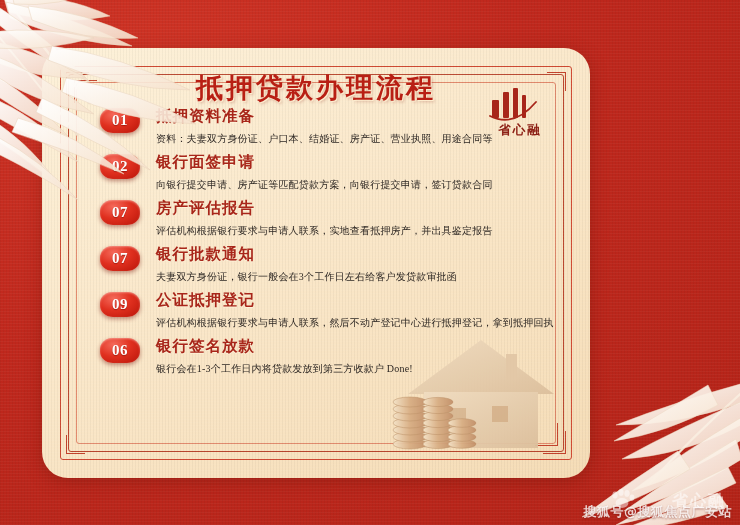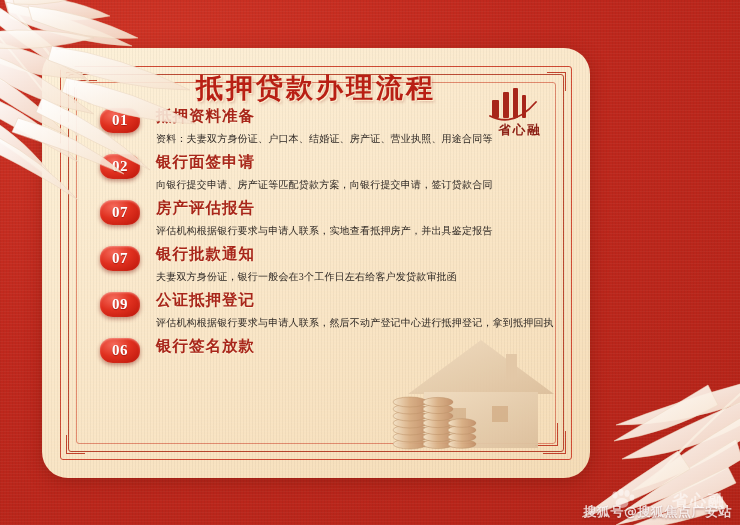--- a/index.html
+++ b/index.html
@@ -238,20 +238,21 @@
         <div class="txt">
           <div class="s-title">公证抵押登记</div>
           <div class="s-desc">评估机构根据银行要求与申请人联系，然后不动产登记中心进行抵押登记，拿到抵押回执</div>
         </div>
       </div>
 
       <div class="step-row">
         <div class="badge">06</div>
         <div class="txt">
           <div class="s-title">银行签名放款</div>
+          <div class="s-desc">银行会在1-3个工作日内将贷款发放到第三方收款户 Done!</div>
         </div>
       </div>
 
     </div>
   </div>
 
   <svg class="bamboo" id="bamboo-tl" viewBox="0 0 230 215">
     <defs>
       <linearGradient id="lv" x1="0" y1="0" x2="1" y2="1">
         <stop offset="0" stop-color="#ffffff" stop-opacity=".98"></stop>

